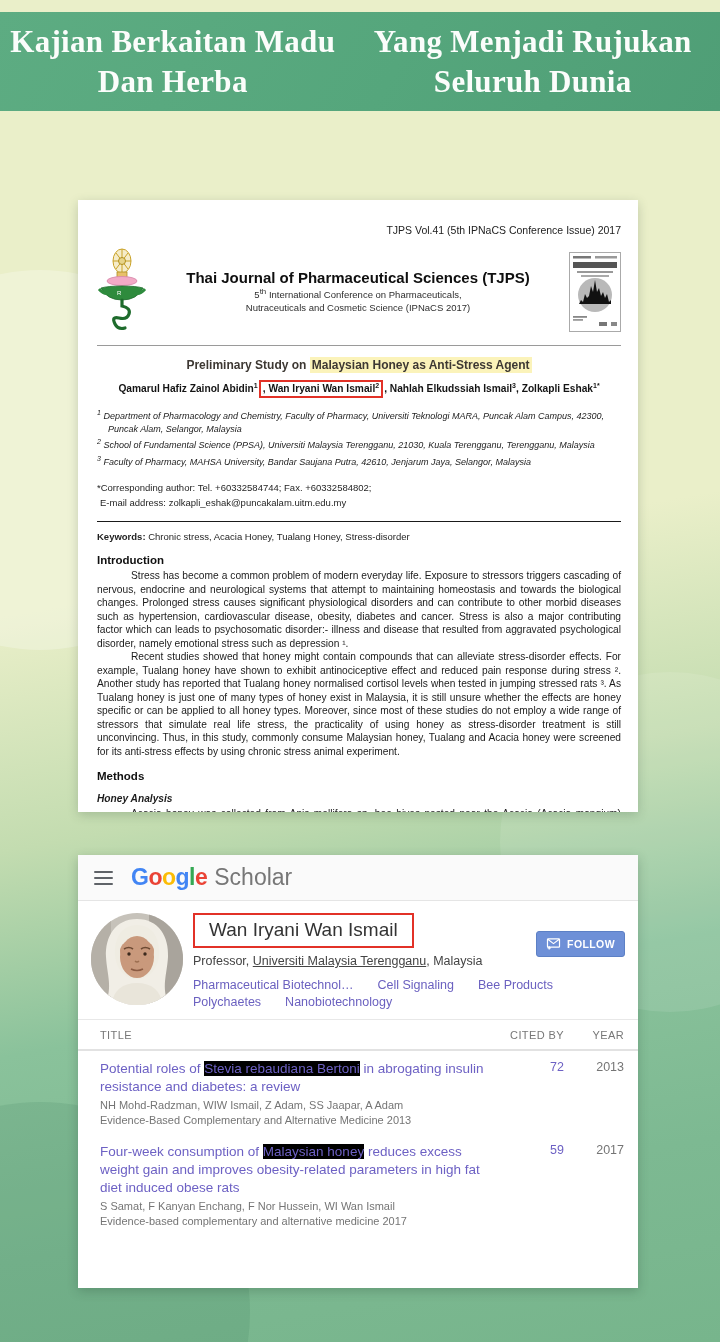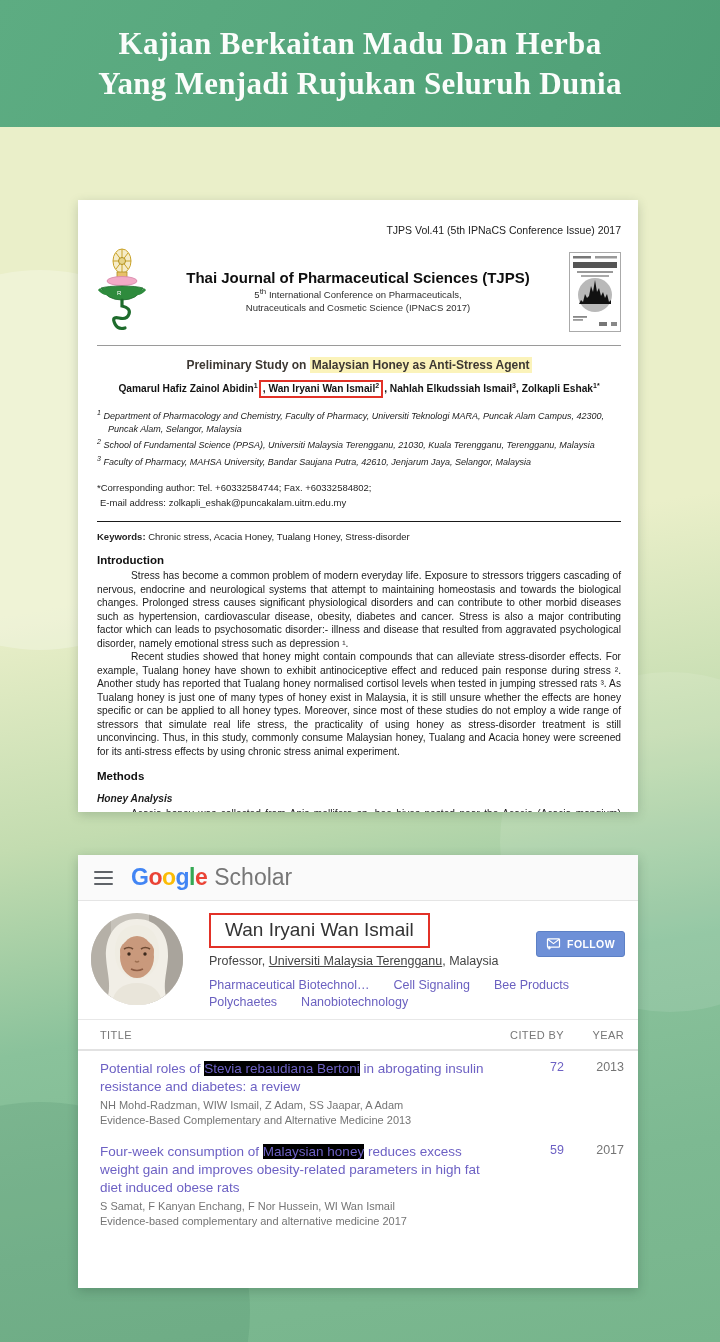--- a/index.html
+++ b/index.html
@@ -10,23 +10,23 @@
     background:linear-gradient(170deg,#eaefc9 0%,#eaefc9 42%,#c3dcb0 58%,#8ac29b 72%,#7db992 86%,#77b58c 100%);
   }
   
   .deco { position:absolute; border-radius:50%; pointer-events:none; }
   .deco-1 { left:-150px; top:270px; width:380px; height:380px; background:rgba(255,255,255,0.25); }
   .deco-2 { right:-120px; bottom:330px; width:340px; height:340px; background:rgba(255,255,255,0.10); }
   .deco-3 { left:-170px; bottom:-180px; width:420px; height:420px; background:rgba(20,90,55,0.10); }
 
   
   .banner {
-    position:absolute; left:0; top:0; width:720px; height:127px;
+    position:absolute; left:0; top:12px; width:720px; height:99px;
     background:linear-gradient(120deg,#5dac82 0%,#55a67c 55%,#4f9e76 100%);
-    display:flex; flex-direction:column; justify-content:center; align-items:center;
+    display:flex; flex-direction:row; justify-content:center; align-items:center;
   }
   .banner-line {
     font-family:"Liberation Serif", serif; font-weight:bold;
     font-size:31px; line-height:40px; color:#fbfdfb; text-align:center; letter-spacing:0.3px;
   }
 
   
   .paper {
     position:absolute; left:78px; top:200px; width:560px; height:612px;
     background:#ffffff; box-shadow:0 3px 10px rgba(40,70,50,0.22);
@@ -63,21 +63,21 @@
   }
   .gs-header { height:46px; background:#fafafa; border-bottom:1px solid #e5e5e5; display:flex; align-items:center; padding:0 12px; }
   .hamburger { width:19px; display:flex; flex-direction:column; gap:4px; margin:0 18px 0 4px; cursor:pointer; }
   .hamburger div { height:2px; background:#5f6368; border-radius:1px; }
   .glogo { font-size:23px; font-weight:bold; letter-spacing:-0.5px; display:flex; align-items:baseline; }
   .gl-blue { color:#4285f4; } .gl-red { color:#ea4335; } .gl-yellow { color:#fbbc05; } .gl-green { color:#34a853; }
   .scholar-word { font-weight:400; color:#777; letter-spacing:0; margin-left:7px; }
 
   .profile { position:relative; padding:12px 13px 10px; display:flex; }
   .avatar { width:92px; height:92px; border-radius:50%; overflow:hidden; flex:none; }
-  .profile-info { margin-left:26px; padding-top:0; }
+  .profile-info { margin-left:10px; padding-top:0; }
   .name-box { display:inline-block; border:2px solid #e23127; padding:4px 14px 5px; }
   .profile-name { font-size:19px; color:#333; }
   .profile-line { font-size:12.5px; color:#444; margin-top:6px; }
   .u-link { text-decoration:underline; color:#444; cursor:pointer; }
   .interests { margin-top:10px; font-size:12.5px; color:#6b61c0; display:flex; flex-wrap:wrap; column-gap:24px; row-gap:3px; max-width:432px; }
   .interest { cursor:pointer; }
   .follow-btn {
     position:absolute; right:13px; top:30px;
     background:#6e90d7; border:1px solid #5c80c5; border-radius:3px;
     color:#fff; font-size:10.5px; font-weight:bold; letter-spacing:0.4px;

